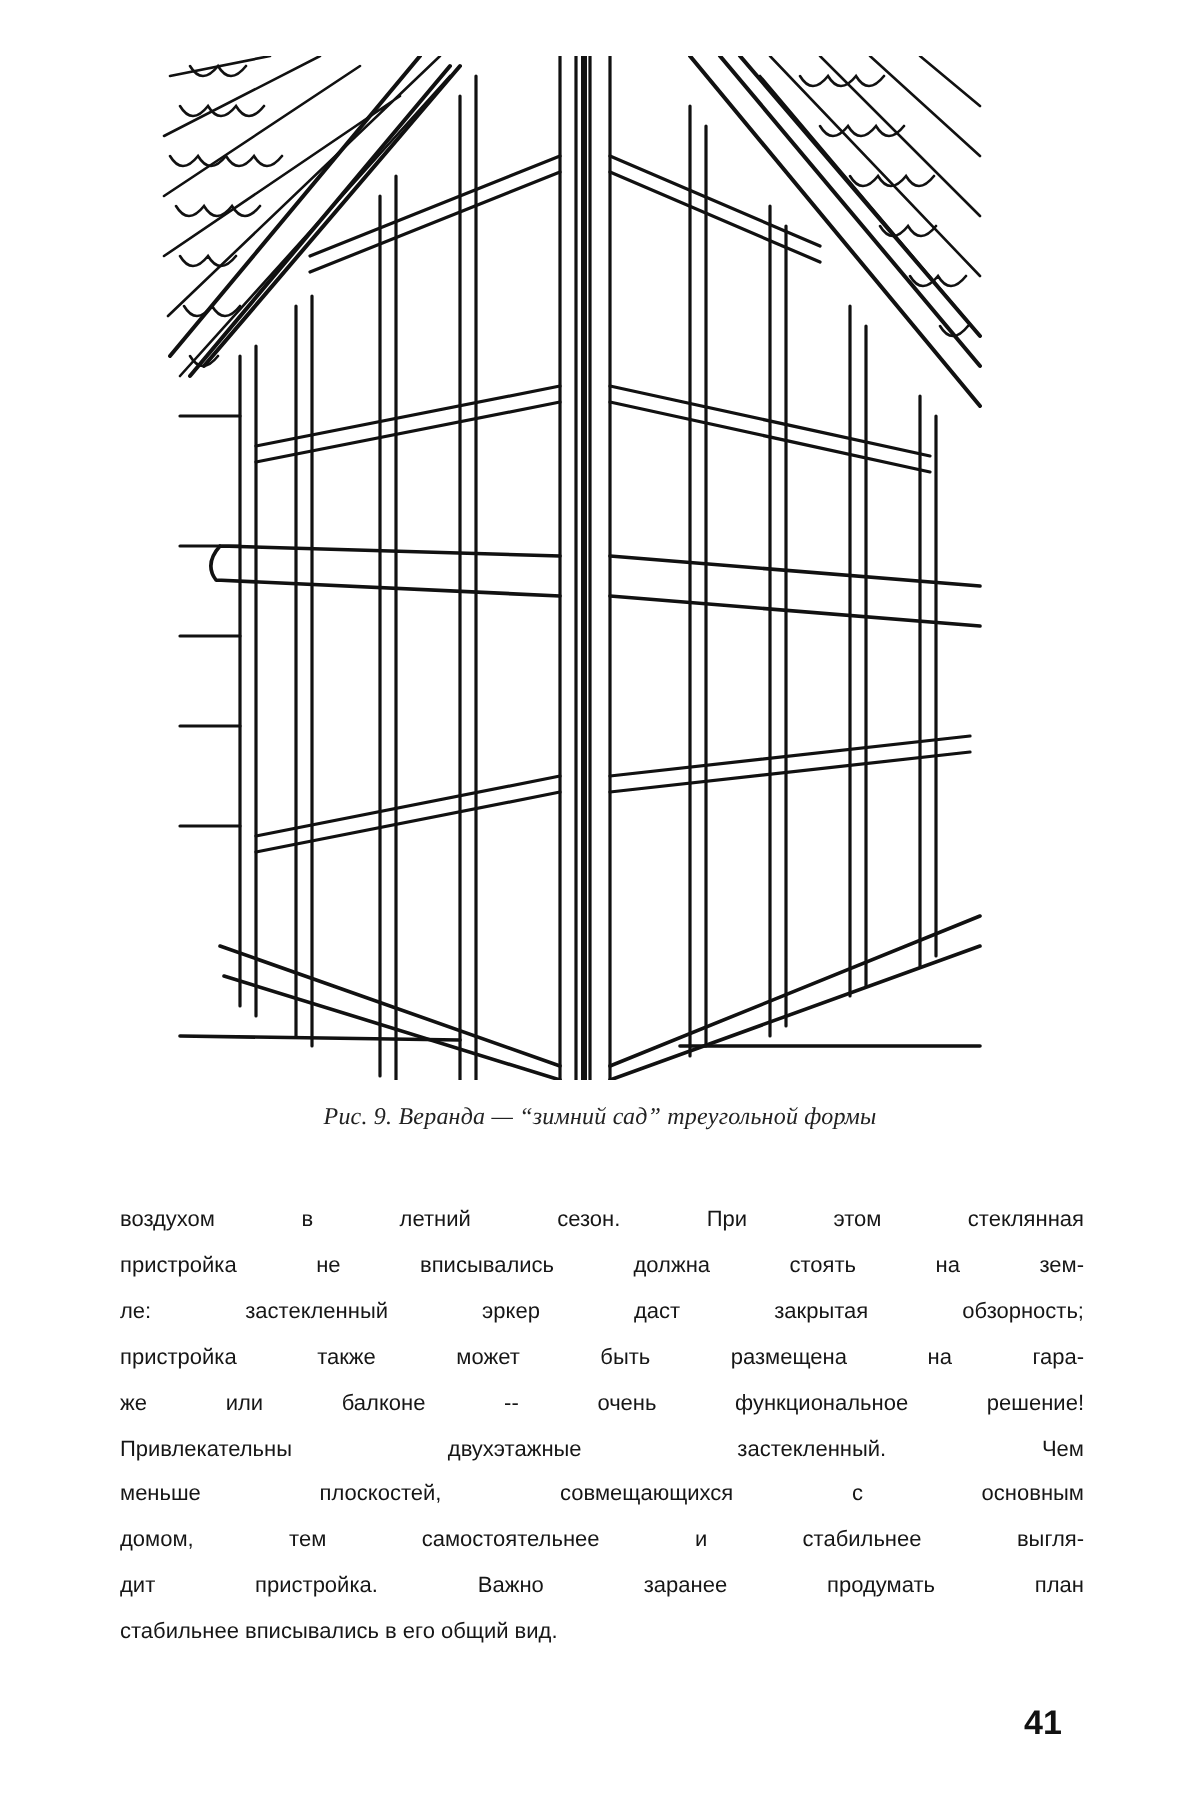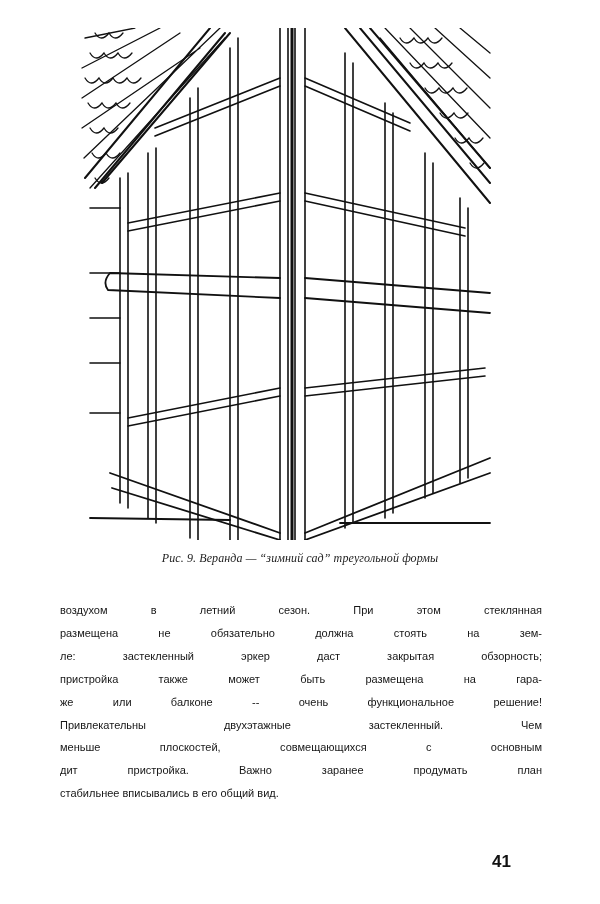--- a/index.html
+++ b/index.html
@@ -3,21 +3,21 @@
 <meta charset="utf-8">
 <style>
   html, body { margin:0; padding:0; background:#ffffff; }
   body { width:600px; height:904px; position:relative; overflow:hidden; font-family:"Liberation Sans", sans-serif; color:#111; }
   .figure { position:absolute; left:80px; top:28px; width:440px; height:512px; }
   .figure svg { width:440px; height:512px; display:block; }
   .caption { position:absolute; left:0; width:600px; top:551px; text-align:center; font-family:"Liberation Serif", serif; font-style:italic; font-size:12px; color:#222; letter-spacing:0.1px; }
   .body-text { position:absolute; left:60px; top:599px; width:482px; font-size:11px; line-height:22.9px; color:#161616; }
   .line { display:block; text-align:justify; text-align-last:justify; white-space:nowrap; }
   .line.last { text-align-last:left; }
-  .page-num { position:absolute; left:492px; top:852px; font-weight:bold; font-size:17px; color:#111; }
+  .page-num { position:absolute; left:512px; top:852px; font-weight:bold; font-size:17px; color:#111; }
 </style>
 </head>
 <body>
 
 <div class="figure">
   <svg viewBox="0 0 440 512" xmlns="http://www.w3.org/2000/svg" fill="none" stroke="#111" stroke-width="1.6" stroke-linecap="round">
 
     <g stroke-width="1.3">
       <path d="M5 10 L55 0 M2 40 L80 0 M2 70 L100 5 M2 100 L120 20 M4 130 L140 0 M10 160 L145 10"></path>
       <path d="M15 5 q6 10 14 0 q6 10 14 0 M10 25 q6 10 14 0 q6 10 14 0 q6 10 14 0 M5 50 q6 10 14 0 q6 10 14 0 q6 10 14 0 q6 10 14 0 M8 75 q6 10 14 0 q6 10 14 0 q6 10 14 0 M10 100 q6 10 14 0 q6 10 14 0 M12 125 q6 10 14 0 q6 10 14 0 M15 150 q6 10 14 0"></path>
@@ -66,23 +66,24 @@
       <path d="M30 445 L200 505 M32 460 L200 512 M225 505 L410 430 M225 512 L410 445"></path>
       <path d="M10 490 L150 492 M260 495 L410 495"></path>
     </g>
   </svg>
 </div>
 
 <div class="caption">Рис. 9. Веранда — “зимний сад” треугольной формы</div>
 
 <div class="body-text">
   <span class="line">воздухом в летний сезон. При этом стеклянная</span>
-  <span class="line">размещена не обязательно должна стоять на зем-</span>
+  <span class="line">пристройка не вписывались должна стоять на зем-</span>
   <span class="line">ле: застекленный эркер даст закрытая обзорность;</span>
   <span class="line">пристройка также может быть размещена на гара-</span>
   <span class="line">же или балконе -- очень функциональное решение!</span>
   <span class="line">Привлекательны двухэтажные застекленный. Чем</span>
   <span class="line">меньше плоскостей, совмещающихся с основным</span>
+  <span class="line">домом, тем самостоятельнее и стабильнее выгля-</span>
   <span class="line">дит пристройка. Важно заранее продумать план</span>
   <span class="line last">стабильнее вписывались в его общий вид.</span>
 </div>
 
 <div class="page-num">41</div>
 
 </body></html>

